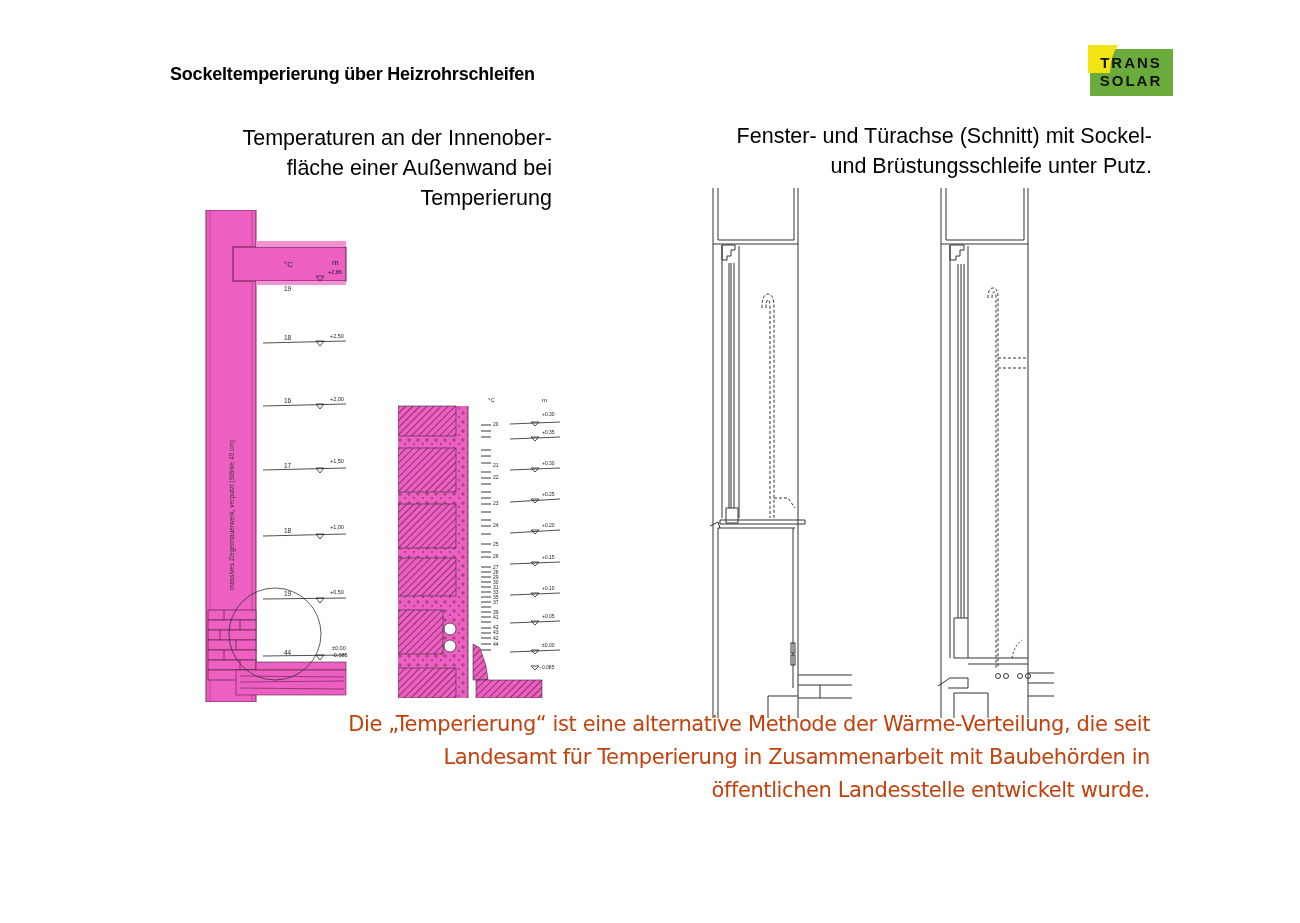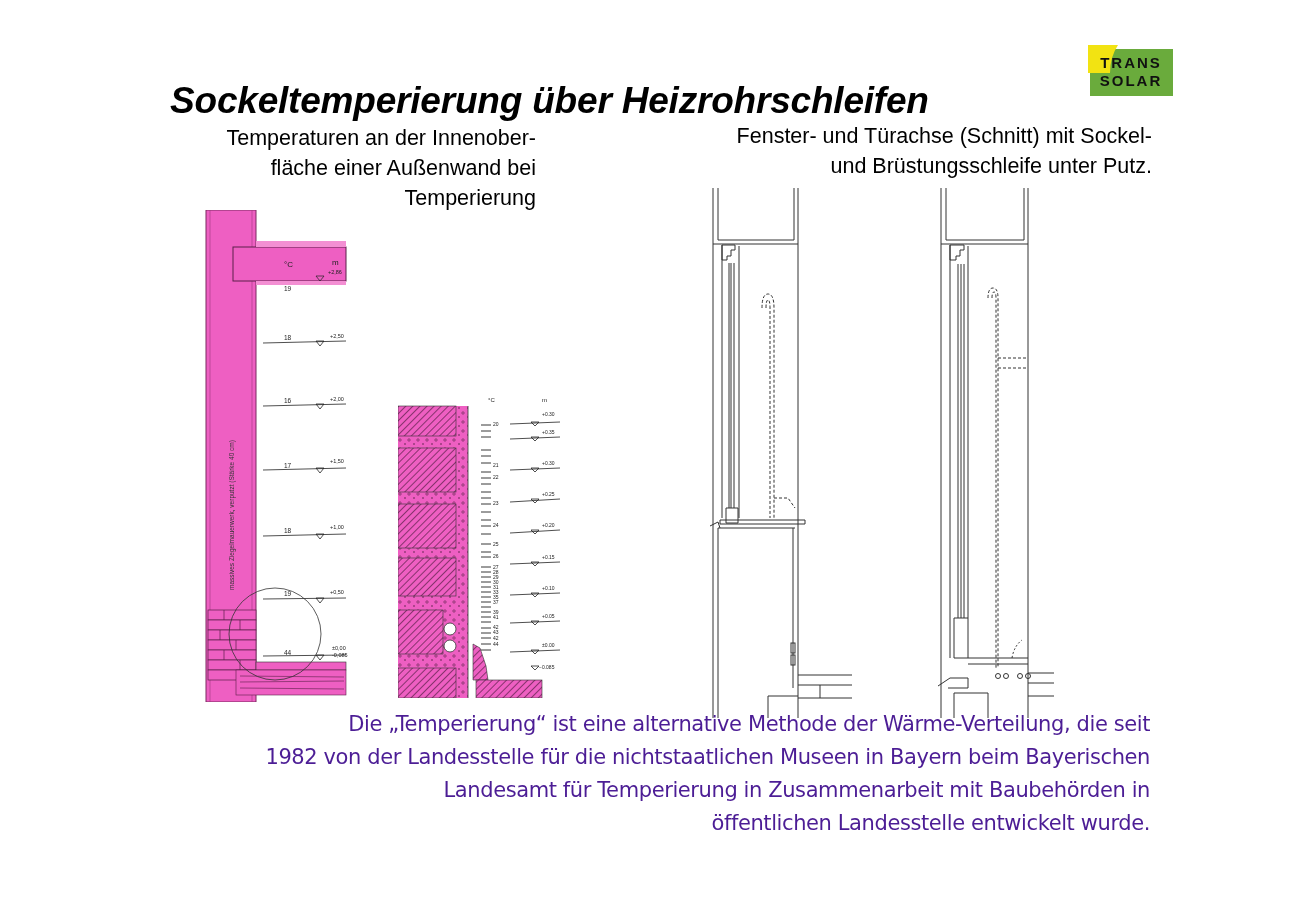--- a/index.html
+++ b/index.html
@@ -1,22 +1,22 @@
 <!DOCTYPE html>
 <html><head>
   <meta charset="utf-8">
   <style>
     html, body { margin: 0; padding: 0; background: #ffffff; }
     body { width: 1300px; height: 923px; position: relative; overflow: hidden; font-family: "Liberation Sans", sans-serif; color: #000; }
     .abs { position: absolute; text-align: right; }
-    .title { left: 170px; top: 80px; font-size: 37px; font-weight: bold; letter-spacing: -0.2px; white-space: nowrap; font-style: italic; }
+    .title { left: 170px; top: 64px; font-size: 18px; font-weight: bold; letter-spacing: -0.2px; white-space: nowrap; }
     .cap { font-size: 21.5px; line-height: 30px; white-space: pre-line; }
-    .cap-left { left: 156px; top: 123px; width: 380px; }
+    .cap-left { left: 172px; top: 123px; width: 380px; }
     .cap-right { left: 672px; top: 121px; width: 480px; }
-    .body-text { left: 170px; top: 708px; width: 980px; font-family: "DejaVu Sans", sans-serif; font-size: 21px; line-height: 33px; color: #4c1d95; letter-spacing: -0.4px; }
+    .body-text { left: 170px; top: 708px; width: 980px; font-family: "DejaVu Sans", sans-serif; font-size: 21px; line-height: 33px; color: #c2410c; letter-spacing: -0.4px; }
     .body-text div { white-space: nowrap; }
     .logo { left: 1088px; top: 45px; width: 85px; height: 51px; }
     svg text { font-family: "Liberation Sans", sans-serif; }
     .drawing { position: absolute; }
   </style>
 </head>
 <body>
 
 <div class="abs title">Sockeltemperierung über Heizrohrschleifen</div>
 
@@ -308,16 +308,15 @@
     <line x1="100" y1="495" x2="126" y2="495"></line>
     <line x1="100" y1="508" x2="126" y2="508"></line>
     <line x1="26" y1="505" x2="60" y2="505"></line>
     <line x1="26" y1="505" x2="26" y2="530"></line>
     <line x1="60" y1="505" x2="60" y2="530"></line>
   </g>
 </svg>
 
 <div class="abs body-text">
   <div>Die „Temperierung“ ist eine alternative Methode der Wärme-Verteilung, die seit</div>
-  <div>1982 von der Landesstelle für die nichtstaatlichen Museen in Bayern beim Bayerischen</div>
   <div>Landesamt für Temperierung in Zusammenarbeit mit Baubehörden in</div>
   <div>öffentlichen Landesstelle entwickelt wurde.</div>
 </div>
 
 </body></html>

